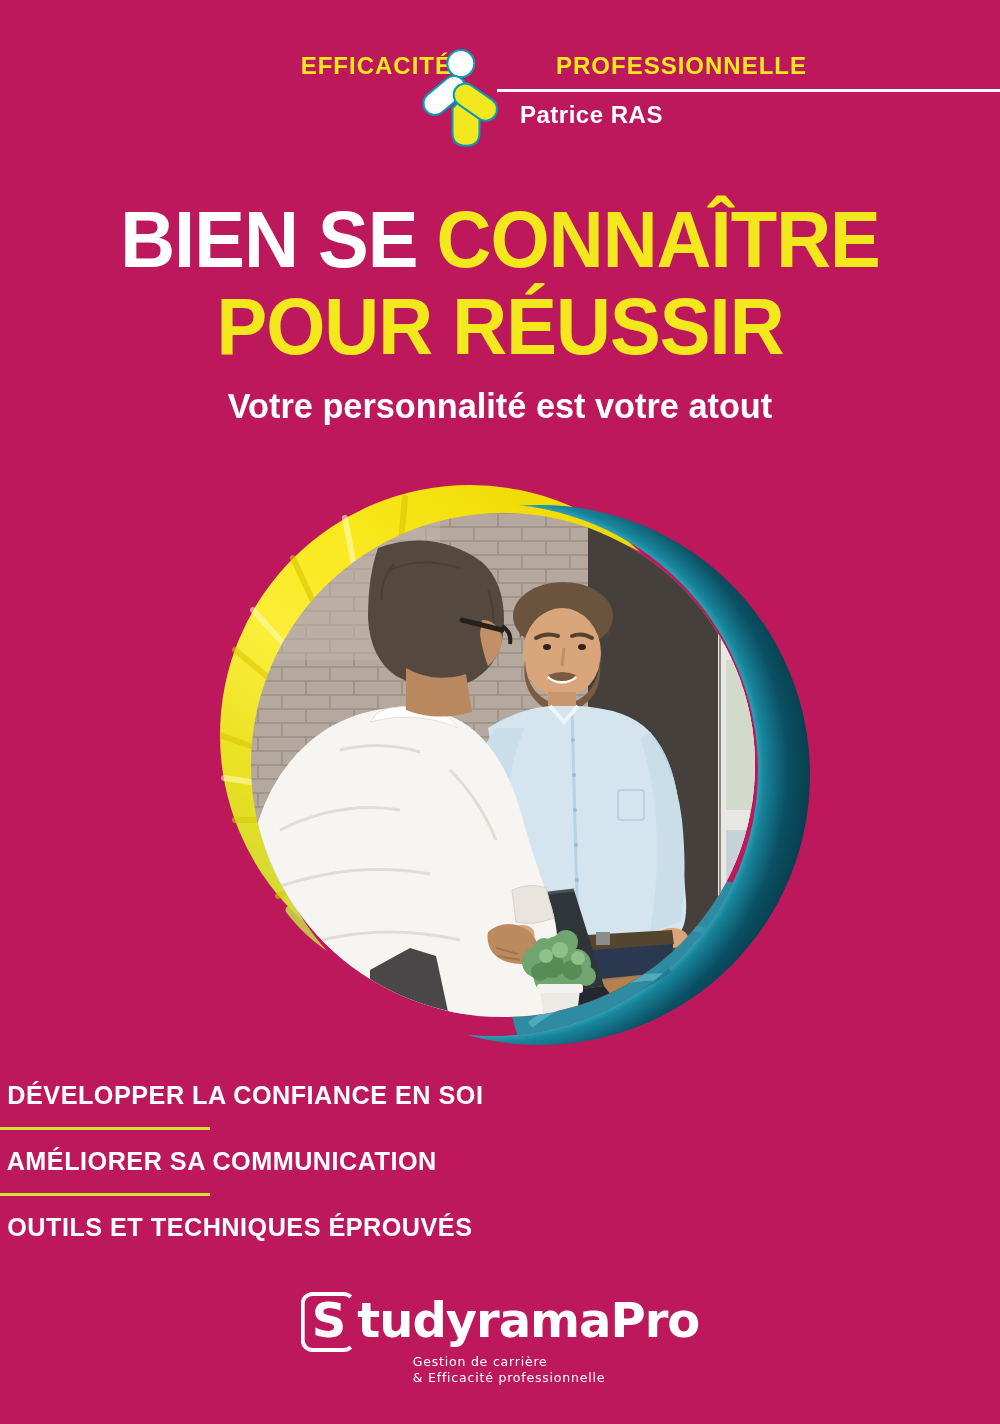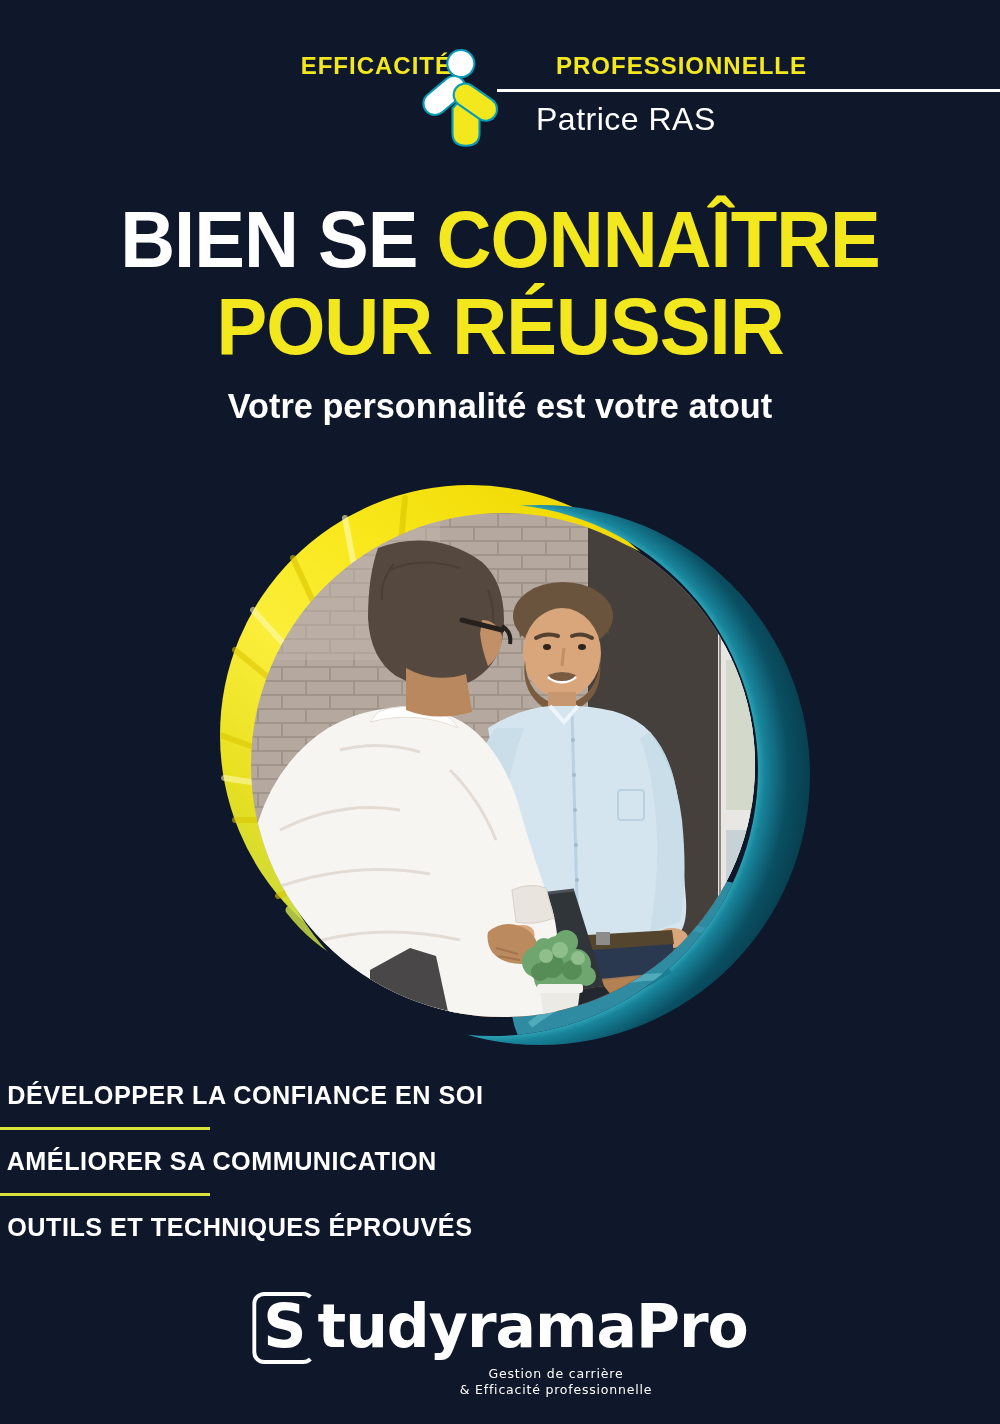--- a/index.html
+++ b/index.html
@@ -1,27 +1,27 @@
 <!DOCTYPE html>
 <html><head>
 <meta charset="utf-8">
 <style>
   html,body{margin:0;padding:0;background:#049cb8;}
   .cover{
     position:relative;width:1000px;height:1424px;overflow:hidden;
-    background:#0f172a;font-family:"Liberation Sans",sans-serif;color:#fff;
+    background:#be185d;font-family:"Liberation Sans",sans-serif;color:#fff;
   }
   
   .coll{position:absolute;top:52px;font-weight:bold;font-size:24px;
         letter-spacing:1px;color:#f3e71e;white-space:nowrap;}
   .coll-left{right:548px;text-align:right;}
   .coll-right{left:508px;margin-left:48px;}
   .header-icon{position:absolute;left:418px;top:48px;}
   .header-line{position:absolute;left:497px;top:89px;width:503px;height:3px;background:#fff;}
-  .author{position:absolute;left:536px;top:101px;font-weight:normal;font-size:32px;letter-spacing:.5px;}
+  .author{position:absolute;left:520px;top:101px;font-weight:bold;font-size:24px;letter-spacing:.5px;}
   
   .title-line{position:absolute;width:100%;text-align:center;font-weight:bold;
       font-size:80px;letter-spacing:-1px;transform:scaleX(.95);transform-origin:center;
       white-space:nowrap;line-height:1;}
   .title-1{top:200px;}
   .title-2{top:287px;color:#f3e71e;}
   .t1w{color:#ffffff;margin-right:20px;}
   .t1y{color:#f3e71e;}
   .subtitle{position:absolute;top:386px;width:100%;text-align:center;font-weight:bold;
       font-size:35px;letter-spacing:0;color:#fff;transform:scaleX(.98);}
@@ -29,25 +29,25 @@
   .composition{position:absolute;left:220px;top:470px;}
   
   .bullets{position:absolute;top:1080px;width:100%;display:flex;flex-direction:column;
       align-items:flex-start;}
   .bullet{font-weight:bold;font-size:26px;letter-spacing:.5px;color:#fff;margin:0;
       transform:scaleX(.97);white-space:nowrap;}
   .bullet-sep{width:210px;height:3px;background:#d9e23a;margin:16px 0;}
   
   .publisher{position:absolute;top:1292px;left:50%;transform:translateX(-50%);
       font-family:"DejaVu Sans",sans-serif;}
-  .pub-name{font-weight:bold;font-size:60px;letter-spacing:-1px;white-space:nowrap;line-height:1.1;}
+  .pub-name{font-weight:bold;font-size:48px;letter-spacing:-1px;white-space:nowrap;line-height:1.1;}
   .s-frame{display:inline-block;border:4px solid #fff;border-right-color:transparent;
       border-radius:12px;padding:0 6px 4px 7px;margin-right:2px;line-height:1;}
   .pub-tagline{font-size:12.5px;letter-spacing:.8px;line-height:1.3;color:#fff;
-      padding-left:112px;margin-top:2px;white-space:nowrap;text-align:center;}
+      padding-left:112px;margin-top:2px;white-space:nowrap;}
 </style>
 </head>
 <body>
 
 <div class="cover">
 
   <div class="coll coll-left">EFFICACITÉ</div>
   <div class="coll coll-right">PROFESSIONNELLE</div>
 
   <svg class="header-icon" width="96" height="104" viewBox="0 0 80 100">

